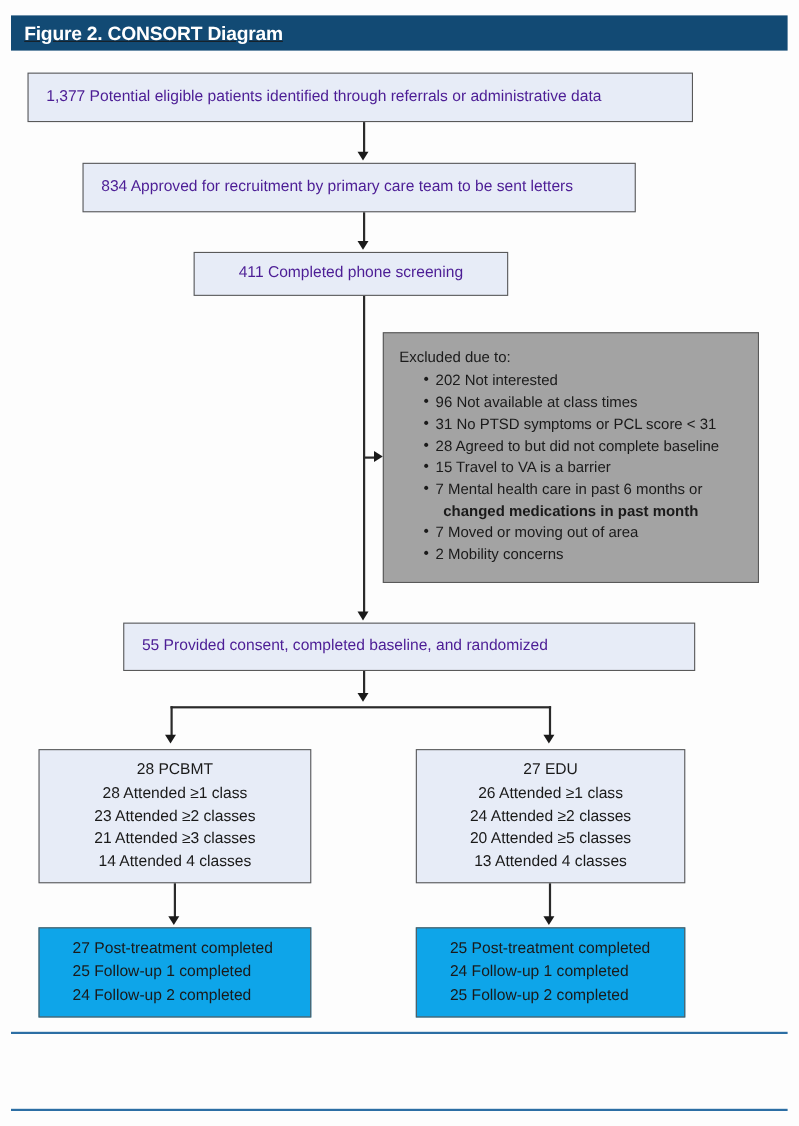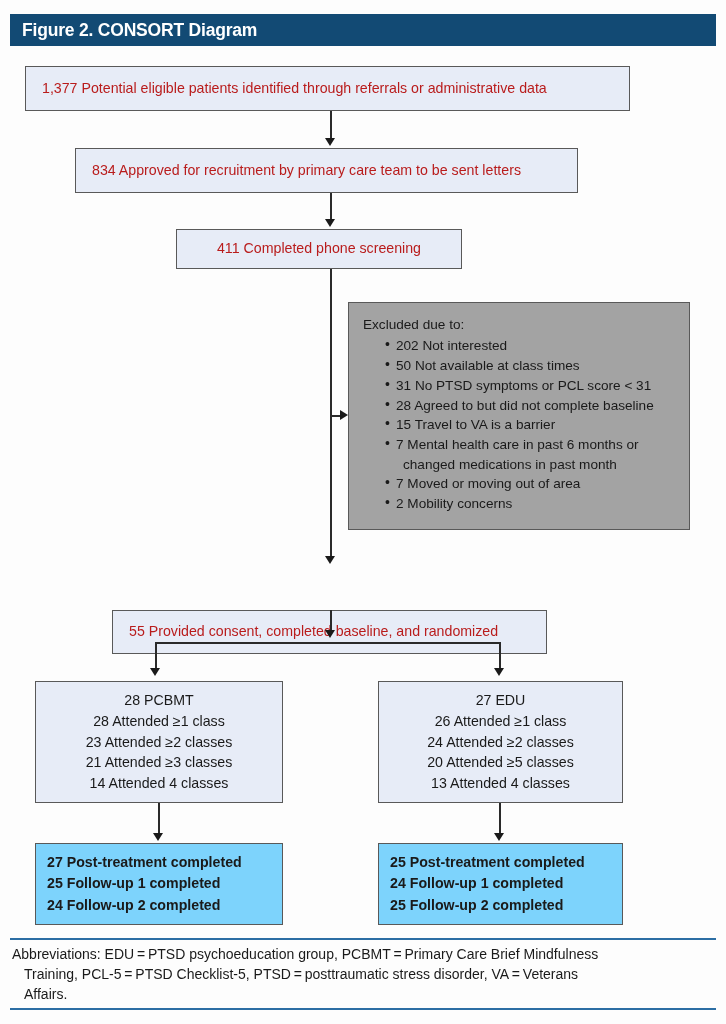--- a/index.html
+++ b/index.html
@@ -10,72 +10,72 @@
     color:#1a1a1a;
     overflow:hidden;
     position:relative;
   }
   #figure-root{position:absolute;left:0;top:0;width:726px;height:1024px;}
 
   
   .title-bar{
     position:absolute;left:10px;top:14px;width:706px;height:32px;
     background:#124a74;
-    display:flex;align-items:center;
+    display:flex;align-items:center;text-decoration:underline;
   }
   .title-bar .title-text{
     color:#ffffff;font-size:17.5px;font-weight:bold;
     letter-spacing:-0.2px;padding-left:12px;
   }
 
   
   .fbox{
     position:absolute;
     background:#e7ecf7;
     border:1.6px solid #595959;
     box-sizing:border-box;
     display:flex;
     align-items:center;
     font-size:14.2px;
     line-height:1.34;
-    color:#b91c1c;
+    color:#4c1d95;
   }
   .fbox.center{justify-content:center;text-align:center;}
   .fbox.left{justify-content:flex-start;text-align:left;}
   .fbox .pad{padding:0 16px;width:100%;box-sizing:border-box;}
 
   
   #excl-box{
     position:absolute;left:348px;top:302px;width:342px;height:228px;
     background:#a3a3a3;border:1.6px solid #595959;box-sizing:border-box;
     font-size:13.6px;line-height:1.42;
     padding:12px 10px 10px 14px;
   }
   #excl-box .excl-head{margin-bottom:2px;}
   #excl-box ul{margin:0;padding:0 0 0 22px;list-style:none;}
   #excl-box li{position:relative;padding-left:11px;margin:0.5px 0;}
   #excl-box li:before{
     content:"\2022";position:absolute;left:0;top:-1px;font-size:14px;
   }
-  #excl-box li .cont{display:block;padding-left:7px;}
+  #excl-box li .cont{display:block;padding-left:7px;font-weight:bold;}
 
   
   .armbox{
     position:absolute;background:#e7ecf7;border:1.6px solid #595959;
     box-sizing:border-box;display:flex;flex-direction:column;
     justify-content:center;align-items:center;
     font-size:14.2px;line-height:1.46;
   }
   .armbox .ln{white-space:nowrap;}
 
   .outbox{
-    position:absolute;background:#7dd3fc;border:1.6px solid #595959;
+    position:absolute;background:#0ea5e9;border:1.6px solid #595959;
     box-sizing:border-box;display:flex;flex-direction:column;
     justify-content:center;align-items:flex-start;
-    font-size:14.2px;line-height:1.5;padding-left:11px;font-weight:bold;
+    font-size:14.2px;line-height:1.5;padding-left:30px;
   }
   .outbox .ln{white-space:nowrap;}
 
   
   .vline{position:absolute;width:1.6px;background:#2a2a2a;}
   .hline{position:absolute;height:1.6px;background:#2a2a2a;}
   .arrow-down{
     position:absolute;width:0;height:0;
     border-left:5.5px solid transparent;
     border-right:5.5px solid transparent;
@@ -131,21 +131,21 @@
   <div class="arrow-right" style="left:340px;top:410px;"></div>
   <div class="arrow-down" style="left:325px;top:556px;"></div>
 
   <div id="excl-box">
     <div class="excl-head">Excluded due to:</div>
     <ul>
       <li>
         <span>202 Not interested</span>
       </li>
       <li>
-        <span>50 Not available at class times</span>
+        <span>96 Not available at class times</span>
       </li>
       <li>
         <span>31 No PTSD symptoms or PCL score &lt; 31</span>
       </li>
       <li>
         <span>28 Agreed to but did not complete baseline</span>
       </li>
       <li>
         <span>15 Travel to VA is a barrier</span>
       </li>
@@ -155,21 +155,21 @@
       </li>
       <li>
         <span>7 Moved or moving out of area</span>
       </li>
       <li>
         <span>2 Mobility concerns</span>
       </li>
     </ul>
   </div>
 
-  <div class="fbox left" style="left:112px;top:566px;width:435px;height:44px;margin-top:44px;">
+  <div class="fbox left" style="left:112px;top:566px;width:520px;height:44px;">
     <span class="pad">55 Provided consent, completed baseline, and randomized</span>
   </div>
 
   <div class="vline" style="left:330px;top:610px;height:22px;"></div>
   <div class="arrow-down" style="left:325px;top:630px;"></div>
   <div class="hline" style="left:155px;top:642px;width:346px;"></div>
   <div class="vline" style="left:155px;top:642px;height:28px;"></div>
   <div class="arrow-down" style="left:150px;top:668px;"></div>
   <div class="vline" style="left:499px;top:642px;height:28px;"></div>
   <div class="arrow-down" style="left:494px;top:668px;"></div>
@@ -201,20 +201,15 @@
     <span class="ln">24 Follow-up 2 completed</span>
   </div>
 
   <div class="outbox" style="left:378px;top:843px;width:245px;height:82px;">
     <span class="ln">25 Post-treatment completed</span>
     <span class="ln">24 Follow-up 1 completed</span>
     <span class="ln">25 Follow-up 2 completed</span>
   </div>
 
   <div class="rule" id="rule-top"></div>
-  <div id="abbrev">
-    <span class="l1">Abbreviations: EDU = PTSD psychoeducation group, PCBMT = Primary Care Brief Mindfulness</span>
-    <span class="l2">Training, PCL-5 = PTSD Checklist-5, PTSD = posttraumatic stress disorder, VA = Veterans</span>
-    <span class="l3">Affairs.</span>
-  </div>
   <div class="rule" id="rule-bottom"></div>
 
 </div>
 
 </body></html>

